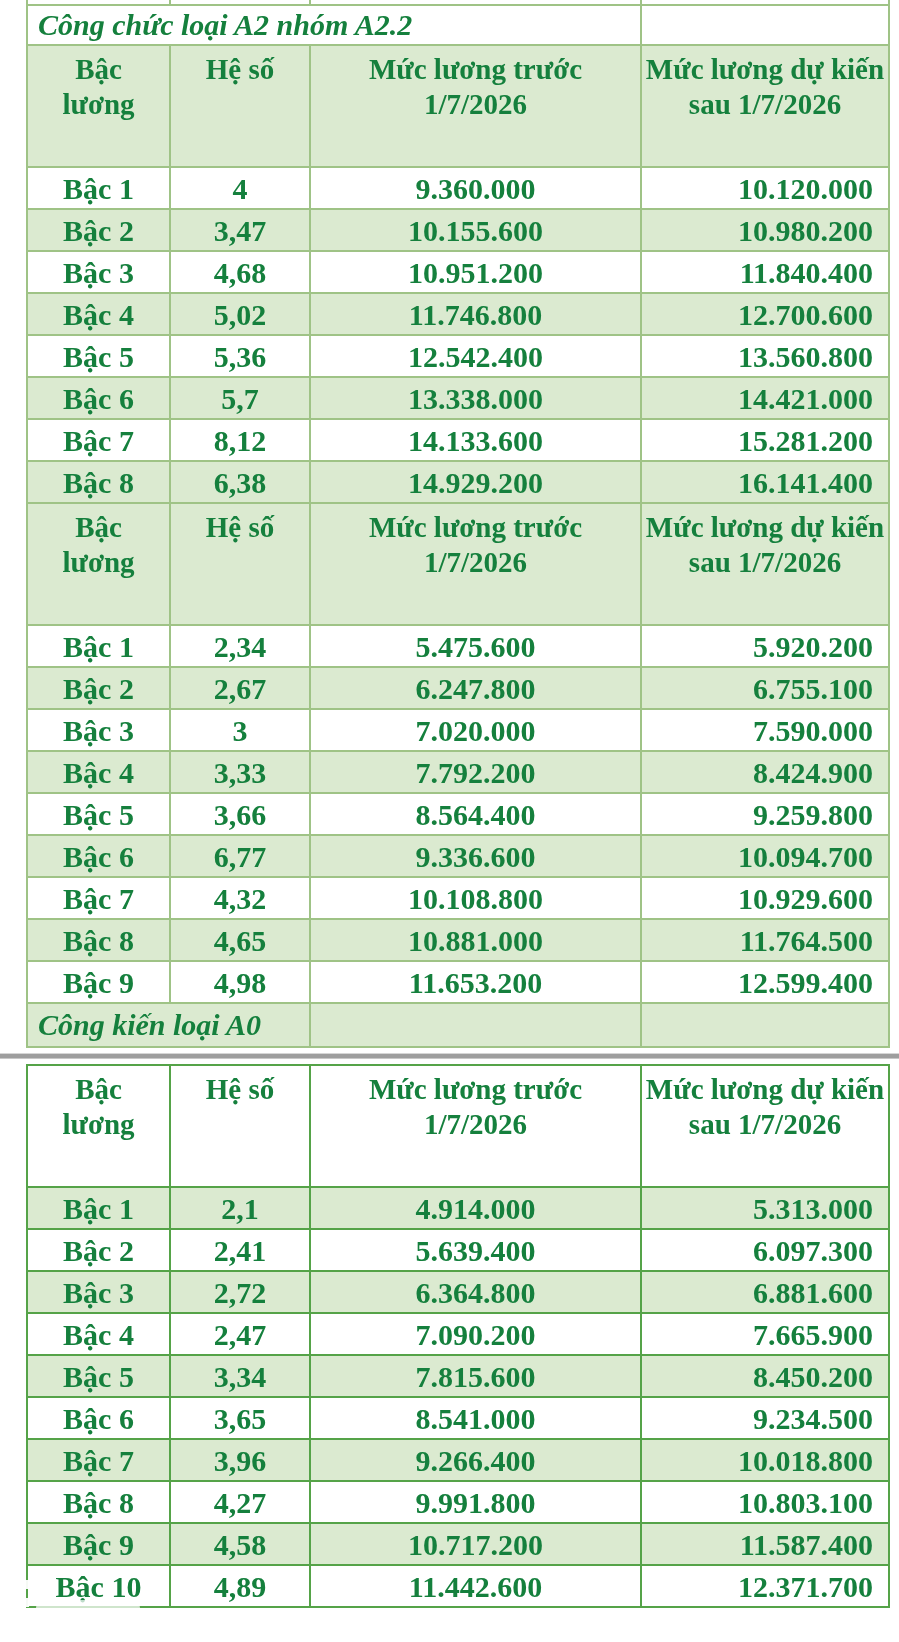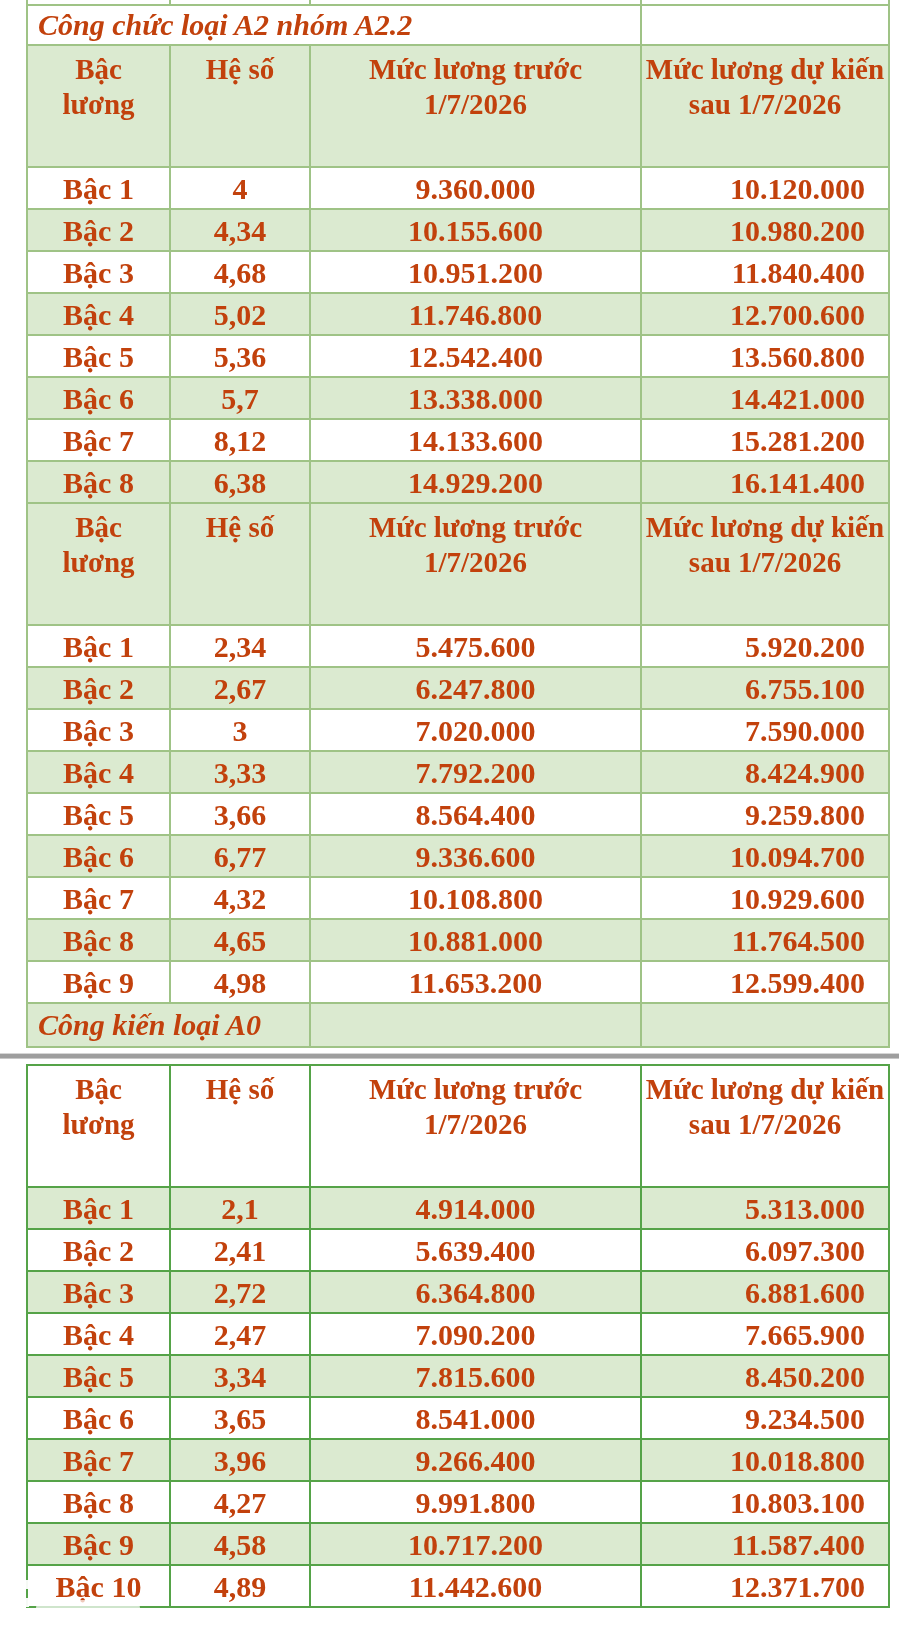--- a/index.html
+++ b/index.html
@@ -3,21 +3,21 @@
 <meta charset="utf-8">
 <style>
   html,body{margin:0;padding:0;background:#ffffff;}
   .page{
     position:relative;
     width:899px;height:1642px;
     background:#ffffff;
     overflow:hidden;
     font-family:"Liberation Serif","DejaVu Serif",serif;
     font-weight:bold;
-    color:#c2410c;
+    color:#15803d;
   }
   table.tbl{
     border-collapse:collapse;
     table-layout:fixed;
     margin-left:26px;
     width:862px;
   }
   .tbl-top{--bc:#9fc386;}
   .tbl-bottom{--bc:#55a348;}
   .tbl td,.tbl th{
@@ -53,21 +53,21 @@
   .tbl-bottom tr.head-row th{background:#ffffff;}
   
   tbody.rows td{
     height:40px;
     font-size:30px;
     line-height:1.1;
     text-align:center;
     vertical-align:middle;
     background:#ffffff;
   }
-  tbody.rows td.col-after{text-align:right;padding-right:23px;}
+  tbody.rows td.col-after{text-align:right;padding-right:15px;}
   tbody.stripe-a tr:nth-child(even) td{background:#dbead0;}
   tbody.stripe-b tr:nth-child(odd) td{background:#dbead0;}
   
   .seam{position:relative;width:899px;height:16px;background:#ffffff;}
   .seam-line{
     position:absolute;left:0;top:5px;width:899px;height:6px;
     background:linear-gradient(#d6d6d6 0 1px,#9e9e9e 1px 5px,#c7c7c7 5px 6px);
   }
   
   .smudge-text{
@@ -114,21 +114,21 @@
     </tbody>
     <tbody class="rows stripe-a">
         <tr>
           <td class="col-rank">Bậc 1</td>
           <td class="col-coef">4</td>
           <td class="col-before">9.360.000</td>
           <td class="col-after">10.120.000</td>
         </tr>
         <tr>
           <td class="col-rank">Bậc 2</td>
-          <td class="col-coef">4,34</td>
+          <td class="col-coef">3,47</td>
           <td class="col-before">10.155.600</td>
           <td class="col-after">10.980.200</td>
         </tr>
         <tr>
           <td class="col-rank">Bậc 3</td>
           <td class="col-coef">4,68</td>
           <td class="col-before">10.951.200</td>
           <td class="col-after">11.840.400</td>
         </tr>
         <tr>

